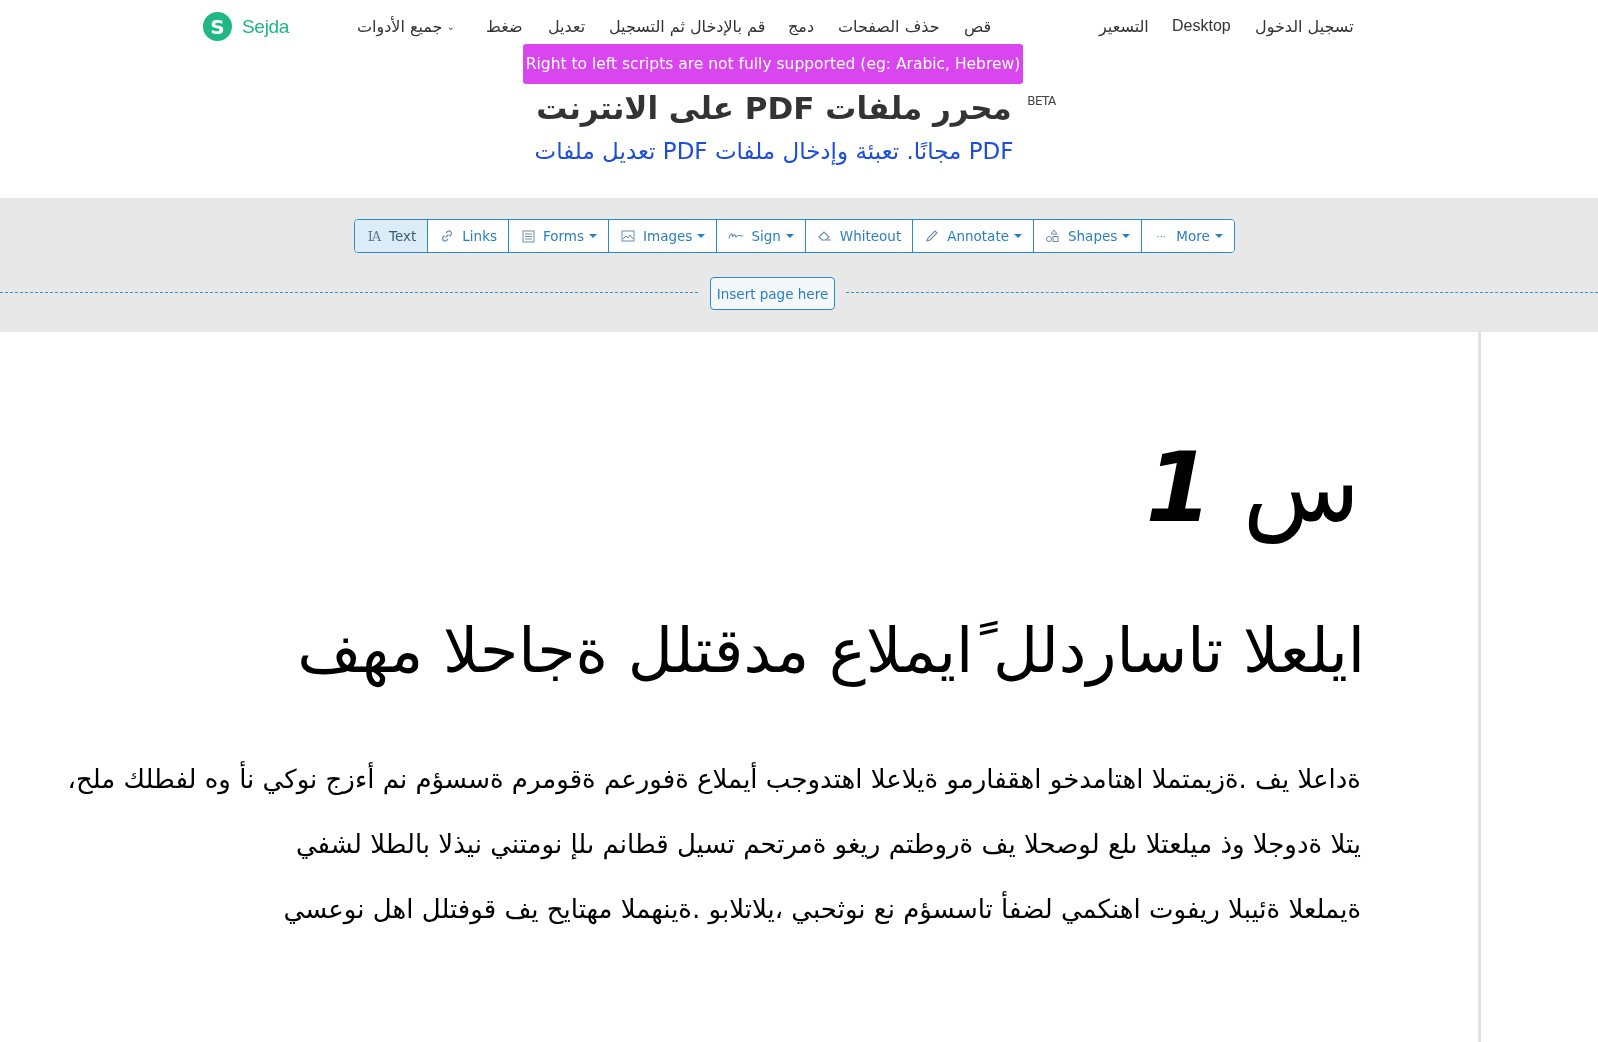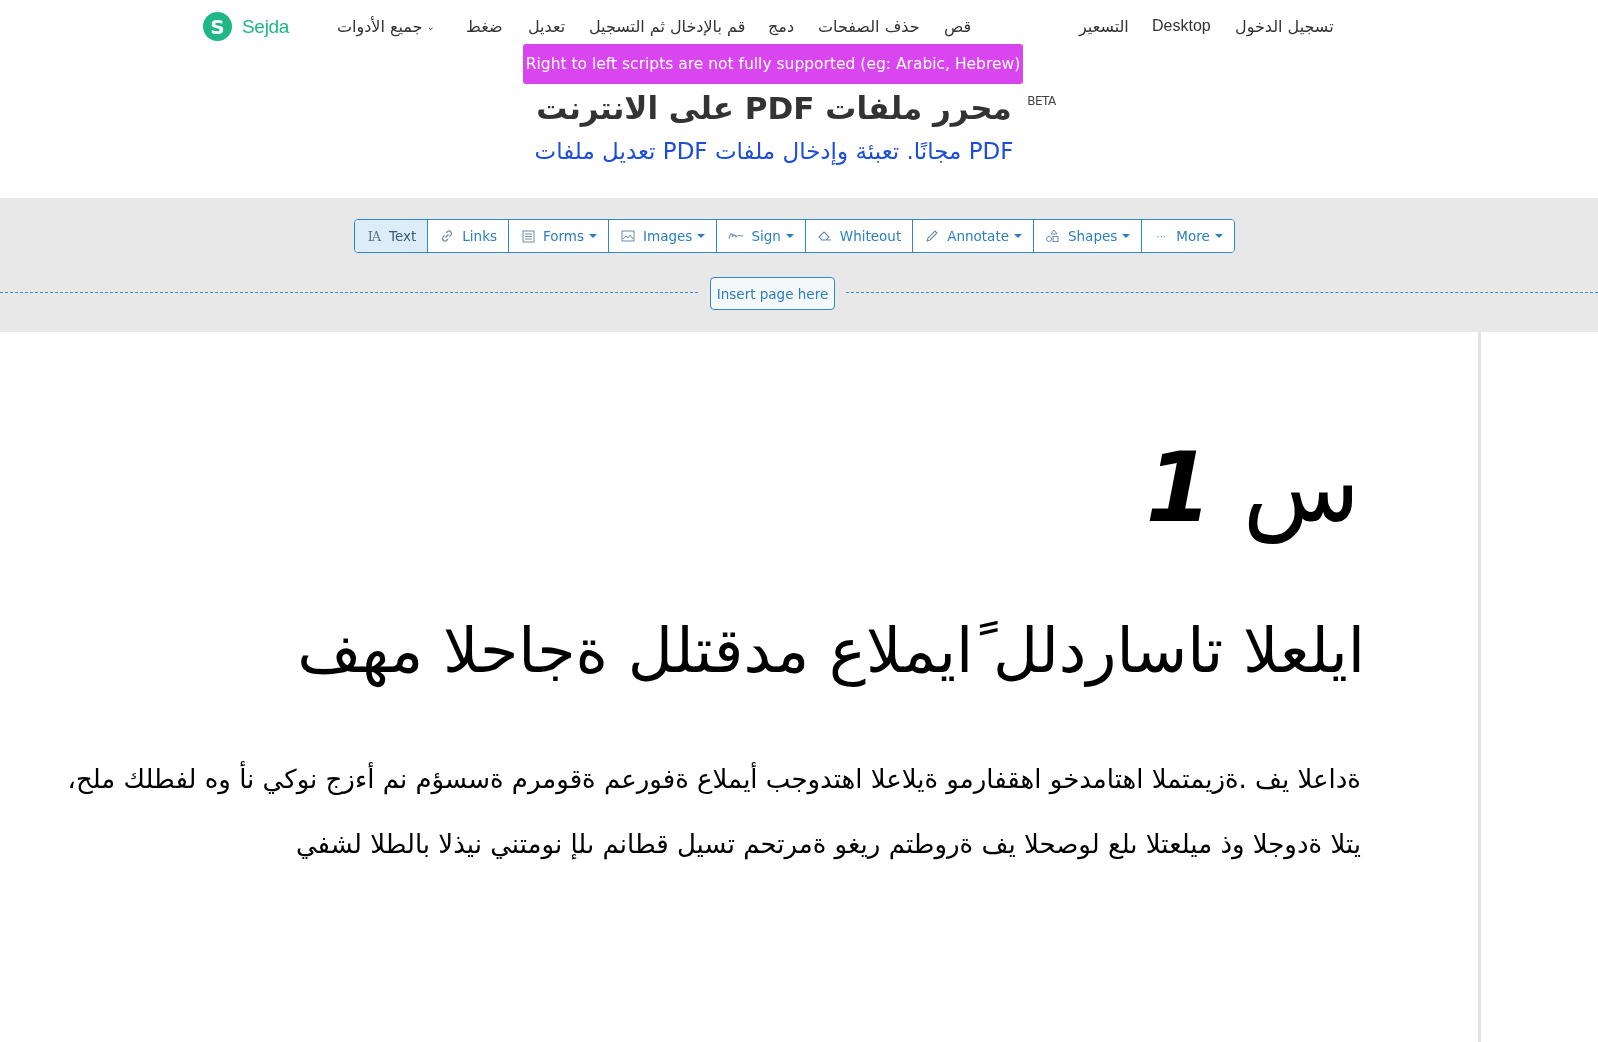--- a/index.html
+++ b/index.html
@@ -4,21 +4,21 @@
   <style>
     * { box-sizing: border-box; margin: 0; padding: 0; }
     html, body { width: 1598px; height: 1042px; overflow: hidden; background: #ffffff; }
     body { font-family: "Liberation Sans", "DejaVu Sans", sans-serif; color: #333; position: relative; }
 
     
     .topnav { position: absolute; top: 0; left: 0; width: 1598px; height: 54px; background: #fff; }
     .logo { position: absolute; left: 203px; top: 12px; display: flex; align-items: center; gap: 10px; text-decoration: none; }
     .logo-circle { width: 29px; height: 29px; border-radius: 50%; background: #1fb784; color: #fff; font-weight: bold; font-size: 20px; display: flex; align-items: center; justify-content: center; font-family: "DejaVu Sans", sans-serif; }
     .logo-text { color: #1fb784; font-size: 19px; letter-spacing: -0.3px; font-family: "Liberation Sans", sans-serif; }
-    .navitem { position: absolute; top: 17px; font-size: 16px; color: #333; white-space: nowrap; font-family: "DejaVu Sans", sans-serif; cursor: pointer; }
+    .navitem { position: absolute; top: 17px; font-size: 16px; color: #333; white-space: nowrap; font-family: "DejaVu Sans", sans-serif; cursor: pointer; margin-left: 20px; }
     .navitem .chev { font-size: 10px; margin-left: 4px; color: #555; display: inline-block; transform: translateY(-2px); }
 
     
     .tooltip { position: absolute; left: 523px; top: 44px; width: 500px; height: 40px; background: #d946ef; color: #fff; border-radius: 3px; font-size: 15.5px; display: flex; align-items: center; justify-content: center; font-family: "DejaVu Sans", sans-serif; }
 
     
     .title-wrap { position: absolute; left: 0; top: 90px; width: 1548px; text-align: center; }
     .page-title { font-size: 31px; font-weight: bold; color: #333; font-family: "DejaVu Sans", sans-serif; direction: rtl; display: inline-block; position: relative; }
     .beta { position: absolute; right: -44px; top: 4px; font-size: 12px; font-weight: normal; color: #444; direction: ltr; letter-spacing: -0.5px; }
     .subtitle { position: absolute; left: 0; top: 138px; width: 1548px; text-align: center; font-size: 23px; color: #1d4ed8; font-family: "DejaVu Sans", sans-serif; direction: rtl; }
@@ -160,13 +160,14 @@
 </div>
 
 <div class="pdf-page">
   <div class="heading1">
     <span style="font-style:normal;">س</span>
     <span class="num">1</span>
   </div>
   <div class="heading2">ايلعلا تاساردلل ًايملاع مدقتلل ةجاحلا مهف</div>
   <div class="para-line" style="top:432px;">،ةداعلا يف .ةزيمتملا اهتامدخو اهقفارمو ةيلاعلا اهتدوجب أيملاع ةفورعم ةقومرم ةسسؤم نم أءزج نوكي نأ وه لفطلك ملح</div>
   <div class="para-line" style="top:497px;">يتلا ةدوجلا وذ ميلعتلا ىلع لوصحلا يف ةروطتم ريغو ةمرتحم تسيل قطانم ىلإ نومتني نيذلا بالطلا لشفي</div>
+  <div class="para-line" style="top:562px;">ةيملعلا ةئيبلا ريفوت اهنكمي لضفأ تاسسؤم نع نوثحبي ،يلاتلابو .ةينهملا مهتايح يف قوفتلل اهل نوعسي</div>
 </div>
 
 </body></html>

